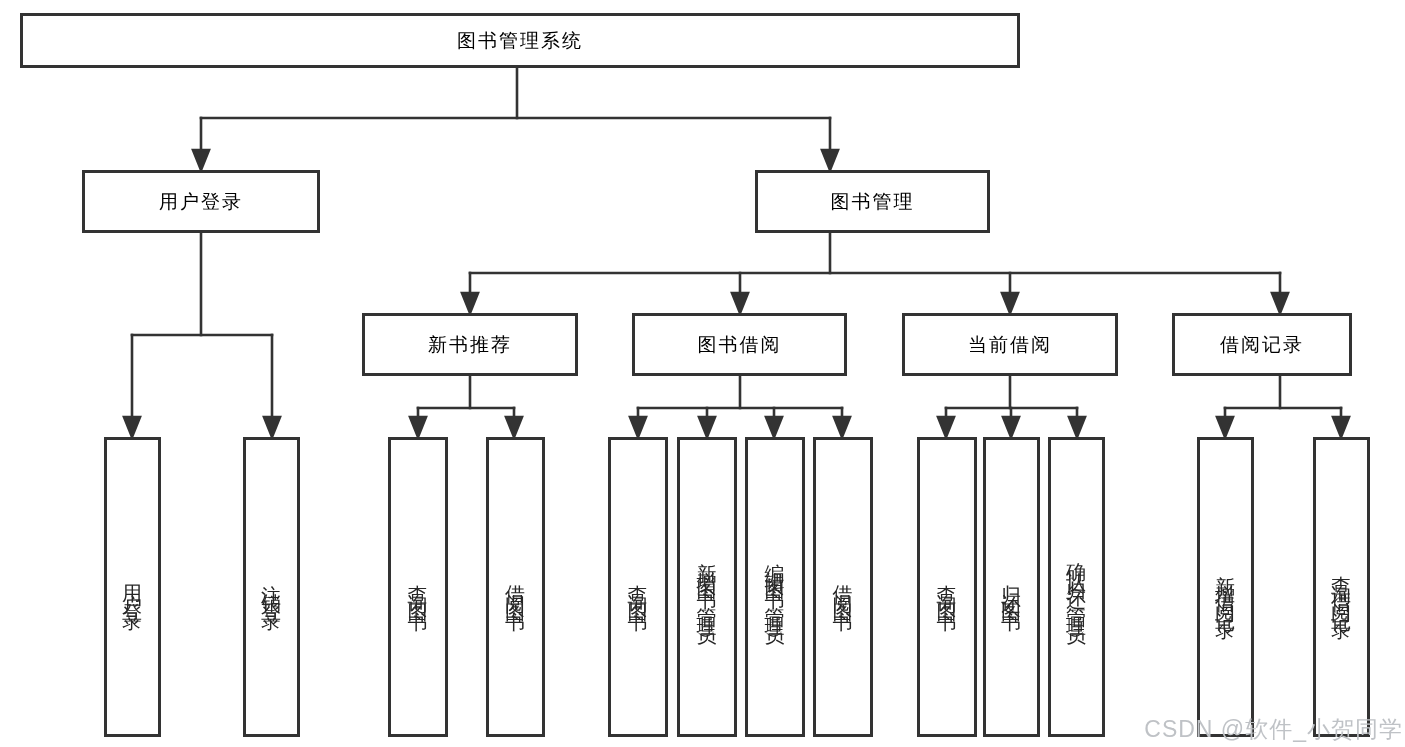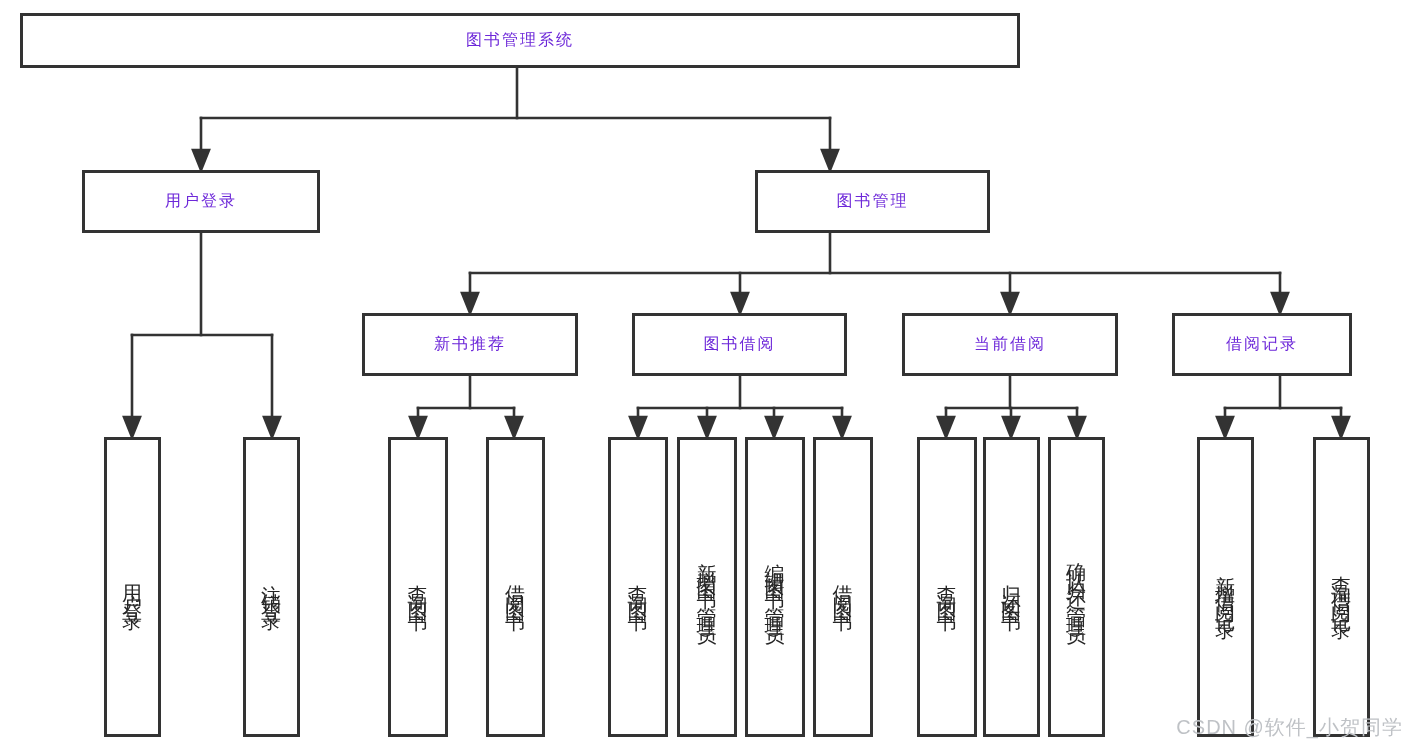--- a/index.html
+++ b/index.html
@@ -27,42 +27,42 @@
     position: absolute;
     box-sizing: border-box;
     border: 3px solid #333333;
     background: #ffffff;
     display: flex;
     align-items: center;
     justify-content: center;
     z-index: 2;
   }
   .hlabel {
-    font-size: 16px;
+    font-size: 19px;
     letter-spacing: 2px;
-    color: #6d28d9;
+    color: #000000;
     white-space: nowrap;
   }
   .leaf {
     top: 437px;
     height: 300px;
   }
   .vtext {
     writing-mode: vertical-rl;
     text-orientation: mixed;
     font-size: 20px;
     letter-spacing: 9px;
     color: #262626;
     line-height: 1;
   }
   .watermark {
     position: absolute;
     top: 714px;
     right: 2px;
-    font-size: 20px;
+    font-size: 23px;
     color: #bfc2c6;
     letter-spacing: 1px;
     z-index: 5;
     white-space: nowrap;
   }
 </style>
 </head>
 <body>
 
 <div class="stage">

